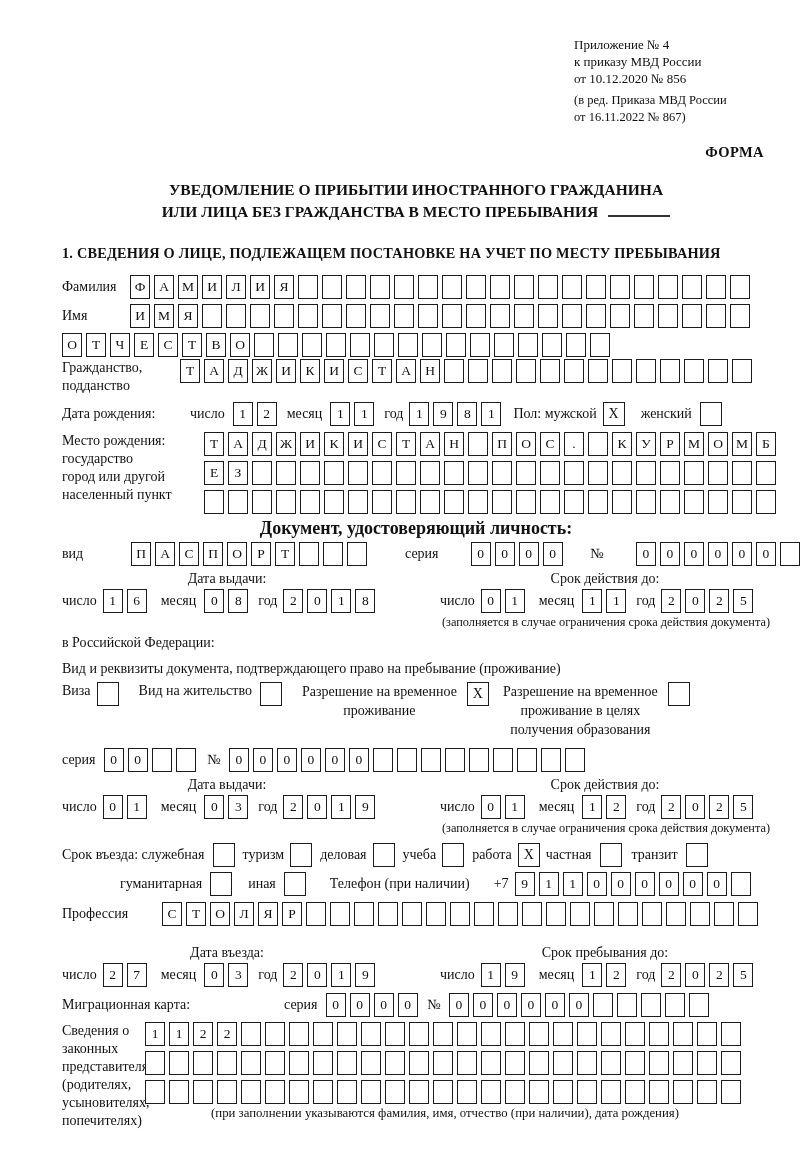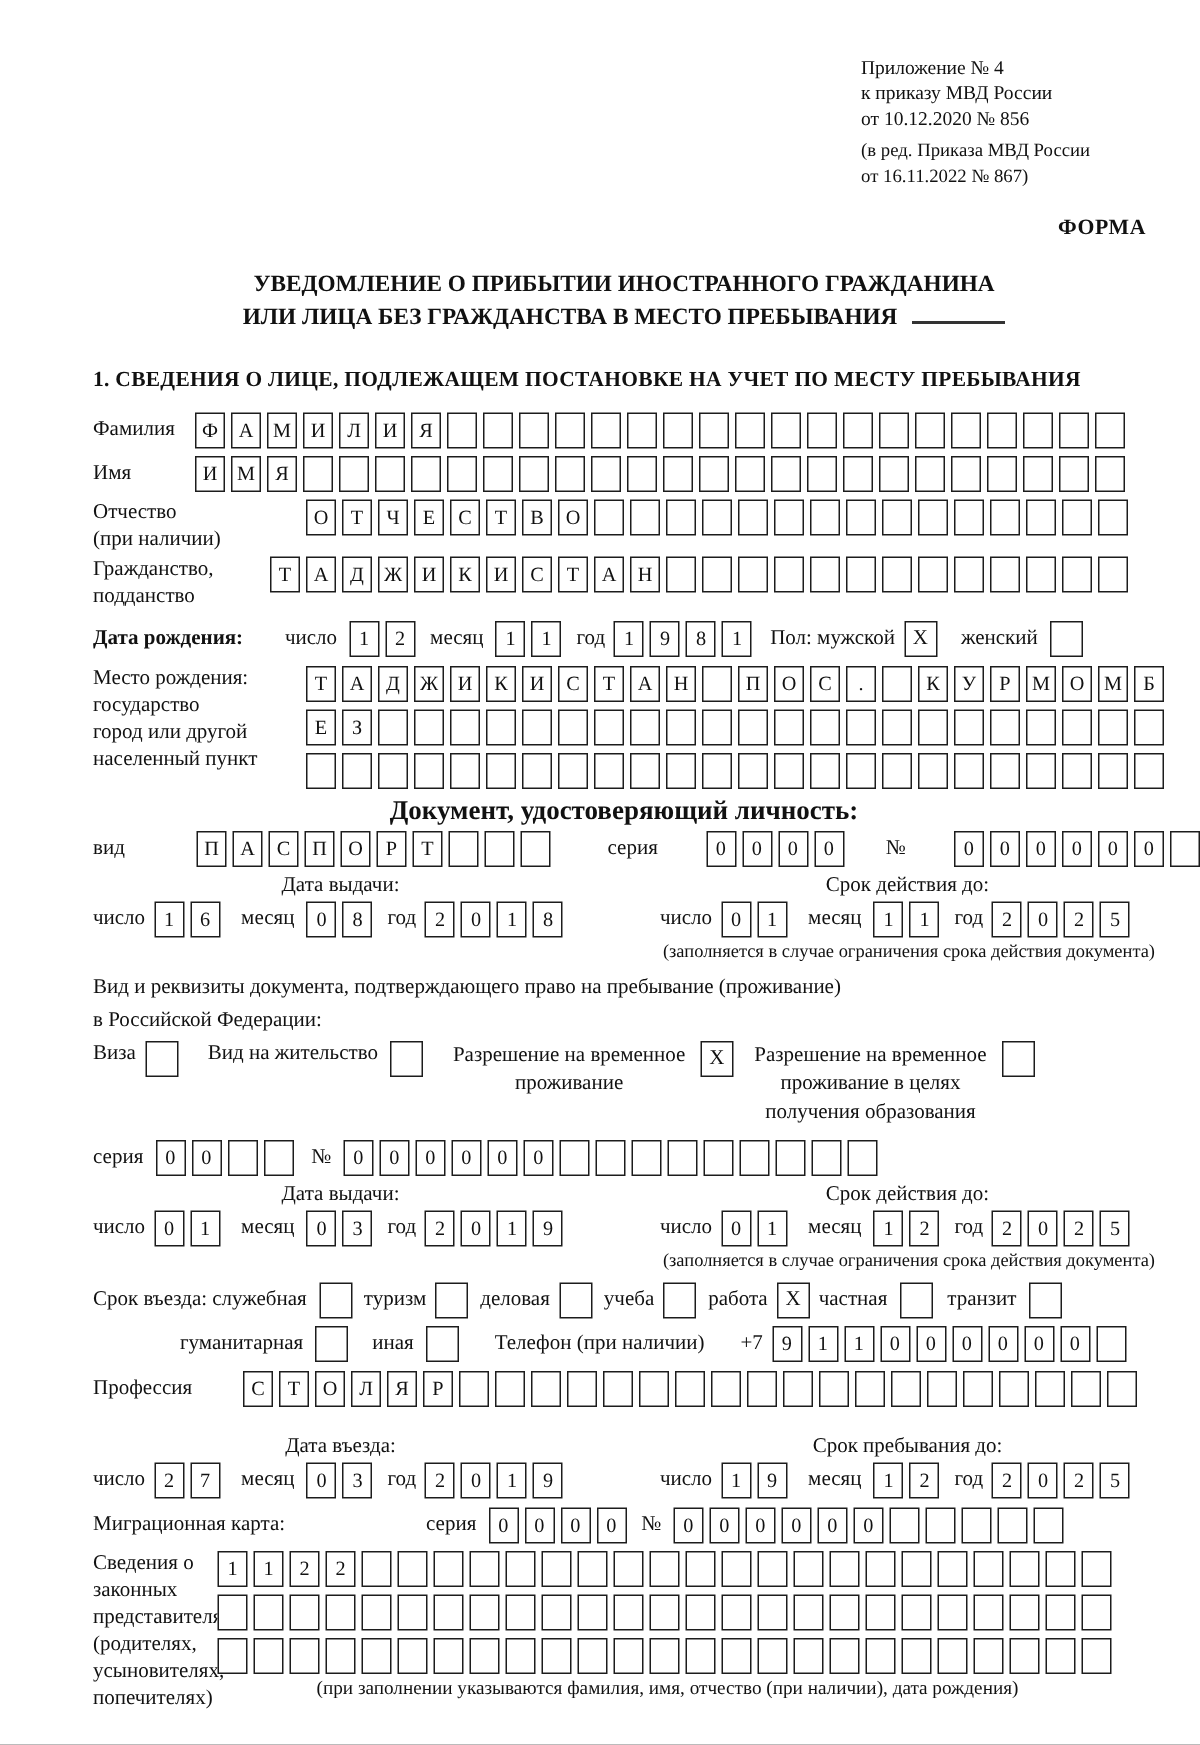--- a/index.html
+++ b/index.html
@@ -23,21 +23,21 @@
   .boxes{display:flex;flex-wrap:nowrap;}
   .box{
     box-sizing:border-box;width:20px;height:24px;border:1.7px solid #1c1c1c;margin-right:4px;
     display:flex;align-items:center;justify-content:center;
     font-size:13.5px;font-weight:400;flex-shrink:0;background:#fff;
   }
   .cbox{
     box-sizing:border-box;width:22px;height:24px;border:1.7px solid #1c1c1c;
     display:flex;align-items:center;justify-content:center;font-size:14px;flex-shrink:0;background:#fff;
   }
-  .w68{width:68px;} .w118{width:118px;} .w142{width:142px;} .w128{width:128px;font-weight:bold;} .w100{width:100px;} .w83{width:83px;} .w45{width:45px;} .w150{width:150px;}
+  .w68{width:68px;} .w118{width:118px;} .w142{width:142px;} .w128{width:128px;} .w100{width:100px;} .w83{width:83px;} .w45{width:45px;} .w150{width:150px;}
   .ml6{margin-left:6px;} .ml8{margin-left:8px;} .ml10{margin-left:10px;} .ml14{margin-left:14px;} .ml16{margin-left:16px;} .ml20{margin-left:20px;} .ml24{margin-left:24px;} .ml58{margin-left:58px;} .ml72{margin-left:72px;}
   .mr6{margin-right:6px;} .mr8{margin-right:8px;}
   .stack{display:flex;flex-direction:column;}
   .stack .frow0{display:flex;margin-top:0;}
   .stack .gap{height:5px;}
   .doc-heading{text-align:center;font-weight:bold;font-size:18px;margin-top:4px;}
   .dates{display:flex;margin-top:4px;}
   .dates-col{display:flex;flex-direction:column;}
   .dates-col.left{width:345px;}
   .dates-col.right{flex:1;padding-left:48px;}
@@ -132,24 +132,20 @@
         <span class="box"></span>
         <span class="box"></span>
         <span class="box"></span>
         <span class="box"></span>
         <span class="box"></span>
         <span class="box"></span>
       </span>
   </div>
 
   <div class="frow">
-    <span class="lbl w142">
-      <span class="sub">Отчество</span>
-      <span class="sub">(при наличии)</span>
-    </span>
     <span class="boxes">
         <span class="box">О</span>
         <span class="box">Т</span>
         <span class="box">Ч</span>
         <span class="box">Е</span>
         <span class="box">С</span>
         <span class="box">Т</span>
         <span class="box">В</span>
         <span class="box">О</span>
         <span class="box"></span>
@@ -400,22 +396,22 @@
             <span class="box">2</span>
             <span class="box">0</span>
             <span class="box">2</span>
             <span class="box">5</span>
           </span>
       </div>
       <div class="dates-note">(заполняется в случае ограничения срока действия документа)</div>
     </div>
   </div>
 
+  <div class="plain" style="margin-top:3px;">в Российской Федерации:</div>
   <div class="plain" style="margin-top:7px;">Вид и реквизиты документа, подтверждающего право на пребывание (проживание)</div>
-  <div class="plain" style="margin-top:3px;">в Российской Федерации:</div>
 
   <div class="frow" style="margin-top:4px;">
     <span class="lbl mr6">Виза</span>
     <span class="cbox"></span>
     <span class="lbl ml20 mr8">Вид на жительство</span>
     <span class="cbox"></span>
     <span class="opt ml20">
       <span class="opt-text">
         <div>Разрешение на временное</div>
         <div>проживание</div>

